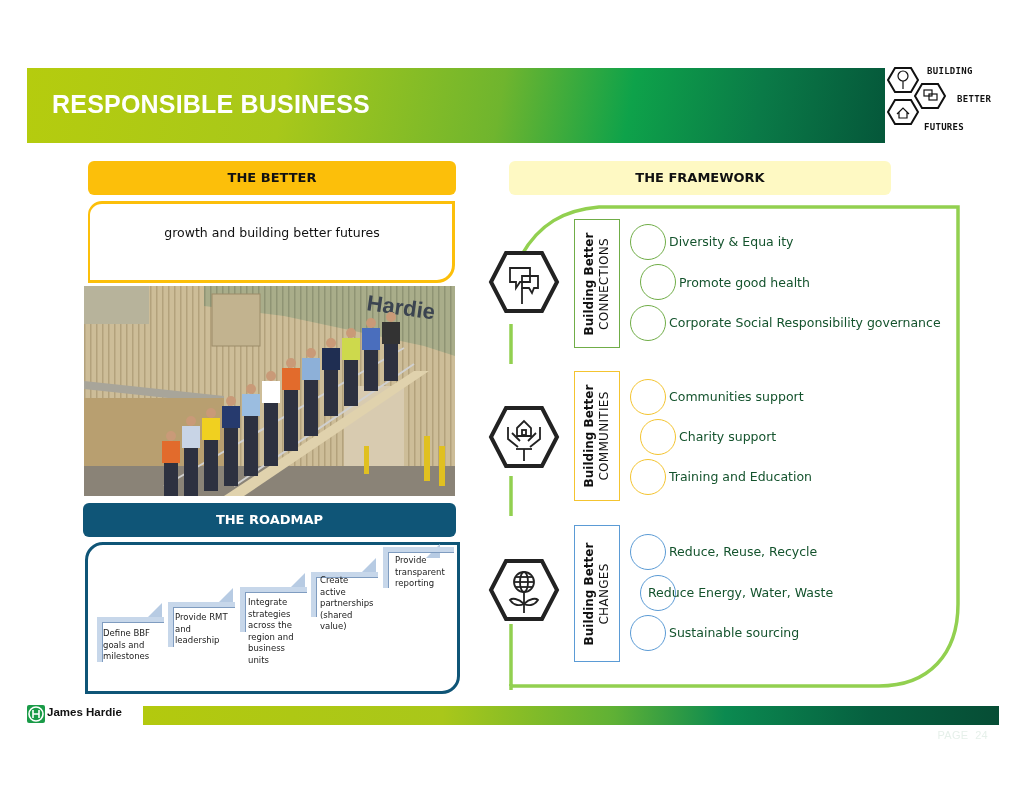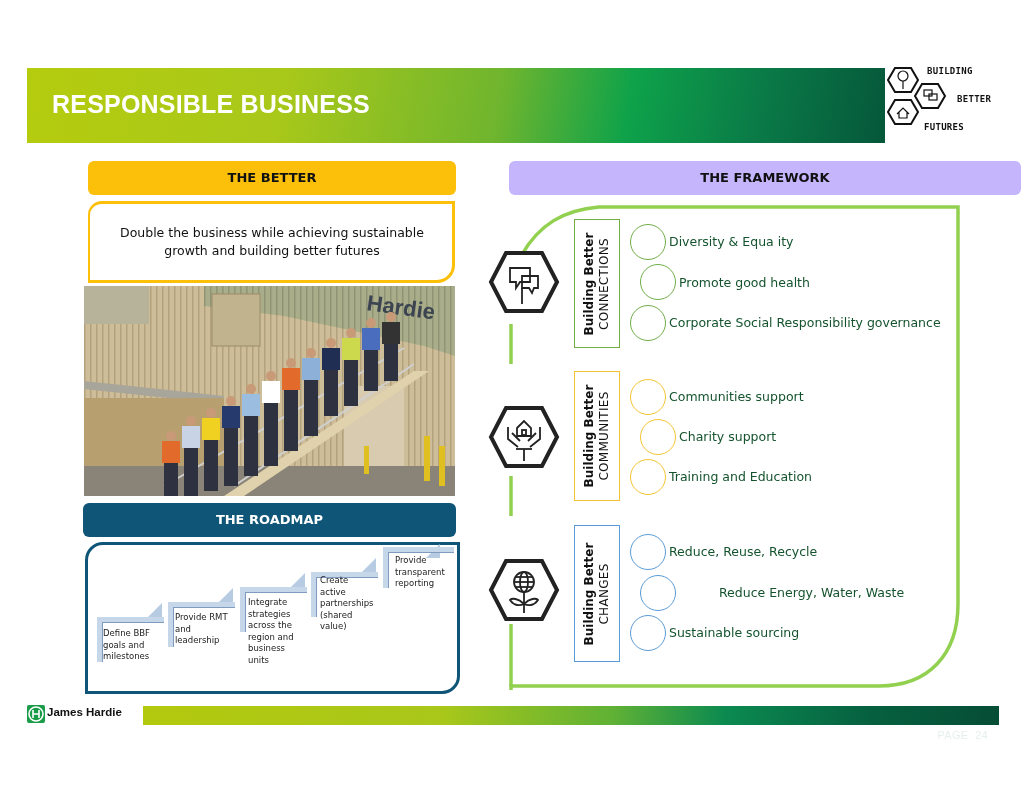--- a/index.html
+++ b/index.html
@@ -10,21 +10,21 @@
   #header-bar { left:27px; top:68px; width:858px; height:75px;
     background:linear-gradient(100deg,#b5cc0e 0%,#a8c81a 30%,#6fb52e 55%,#0ea24a 70%,#0a7a47 85%,#05573a 100%); }
   #page-title { left:52px; top:90px; color:#ffffff; font-weight:bold; font-size:25px; letter-spacing:0.2px; }
 
   #bbf-logo { left:884px; top:62px; width:120px; height:80px;text-align:right; }
   .bbf-word { position:absolute; font-family:"DejaVu Sans Mono", monospace; font-weight:bold; font-size:9px; color:#111; letter-spacing:0.3px; }
 
   
   .section-head { border-radius:6px; text-align:center; font-family:"DejaVu Sans", sans-serif; font-weight:bold; font-size:13px; line-height:34px; color:#111; }
   #vision-head { left:88px; top:161px; width:368px; height:34px; background:#fcbf0a; }
-  #framework-head { left:509px; top:161px; width:512px; height:34px; background:#c4b5fd; }
+  #framework-head { left:509px; top:161px; width:382px; height:34px; background:#fef9c3; }
   #roadmap-head { left:83px; top:503px; width:373px; height:34px; background:#0f5577; color:#fff; }
 
   #vision-box { left:88px; top:201px; width:362px; height:76px; border:3px solid #fcbf0a; border-left-width:2px; border-radius:14px 0 18px 0; background:#fff; }
   #vision-text { left:96px; top:224px; width:352px; text-align:center; font-family:"DejaVu Sans", sans-serif; font-size:12.5px; line-height:18px; color:#111; }
 
   
   #photo { left:84px; top:286px; width:371px; height:210px; overflow:hidden; background:#c9b893; }
 
   
   #roadmap-box { left:85px; top:542px; width:369px; height:146px; border:3px solid #0f5577; border-radius:18px 0 18px 0; background:#fff; }
@@ -68,21 +68,20 @@
     </g>
   </svg>
   <span class="bbf-word" style="left:43px;top:4px">BUILDING</span>
   <span class="bbf-word" style="left:73px;top:32px">BETTER</span>
   <span class="bbf-word" style="left:40px;top:60px">FUTURES</span>
 </div>
 
 <div id="vision-head" class="abs section-head">THE BETTER</div>
 <div id="vision-box" class="abs"></div>
 <div id="vision-text" class="abs">
-  <div>Double the business while achieving sustainable</div>
   <div>growth and building better futures</div>
 </div>
 
 <div id="photo" class="abs">
   <svg width="371" height="210" viewBox="0 0 371 210">
     <defs>
       <pattern id="corr" width="6" height="10" patternUnits="userSpaceOnUse">
         <rect width="6" height="10" fill="#cdbd98"></rect>
         <rect width="1.5" height="10" fill="#b3a27c"></rect>
       </pattern>
@@ -272,21 +271,21 @@
 <div class="pillar-label" style="left:574px;top:525px;height:135px;border-color:#5b9bd5">
   <div class="pillar-text">
     <div>Building Better</div>
     <div class="sub">CHANGES</div>
   </div>
 </div>
 <div class="circle" style="left:630px;top:534px;border-color:#5b9bd5"></div>
 <div class="circle" style="left:640px;top:575px;border-color:#5b9bd5"></div>
 <div class="circle" style="left:630px;top:615px;border-color:#5b9bd5"></div>
 <div class="item-text" style="left:669px;top:544px">Reduce, Reuse, Recycle</div>
-<div class="item-text" style="left:719px;top:585px">Reduce Energy, Water, Waste</div>
+<div class="item-text" style="left:648px;top:585px">Reduce Energy, Water, Waste</div>
 <div class="item-text" style="left:669px;top:625px">Sustainable sourcing</div>
 
 <div id="footer-logo" class="abs">
   <svg width="18" height="18" viewBox="0 0 18 18">
     <circle cx="9" cy="9" r="7" fill="none" stroke="#fff" stroke-width="1.6"></circle>
     <path d="M6 5 V13 M12 5 V13 M6 9 H12" stroke="#fff" stroke-width="1.6"></path>
   </svg>
 </div>
 <div id="footer-brand" class="abs">James Hardie</div>
 <div id="footer-bar" class="abs"></div>

